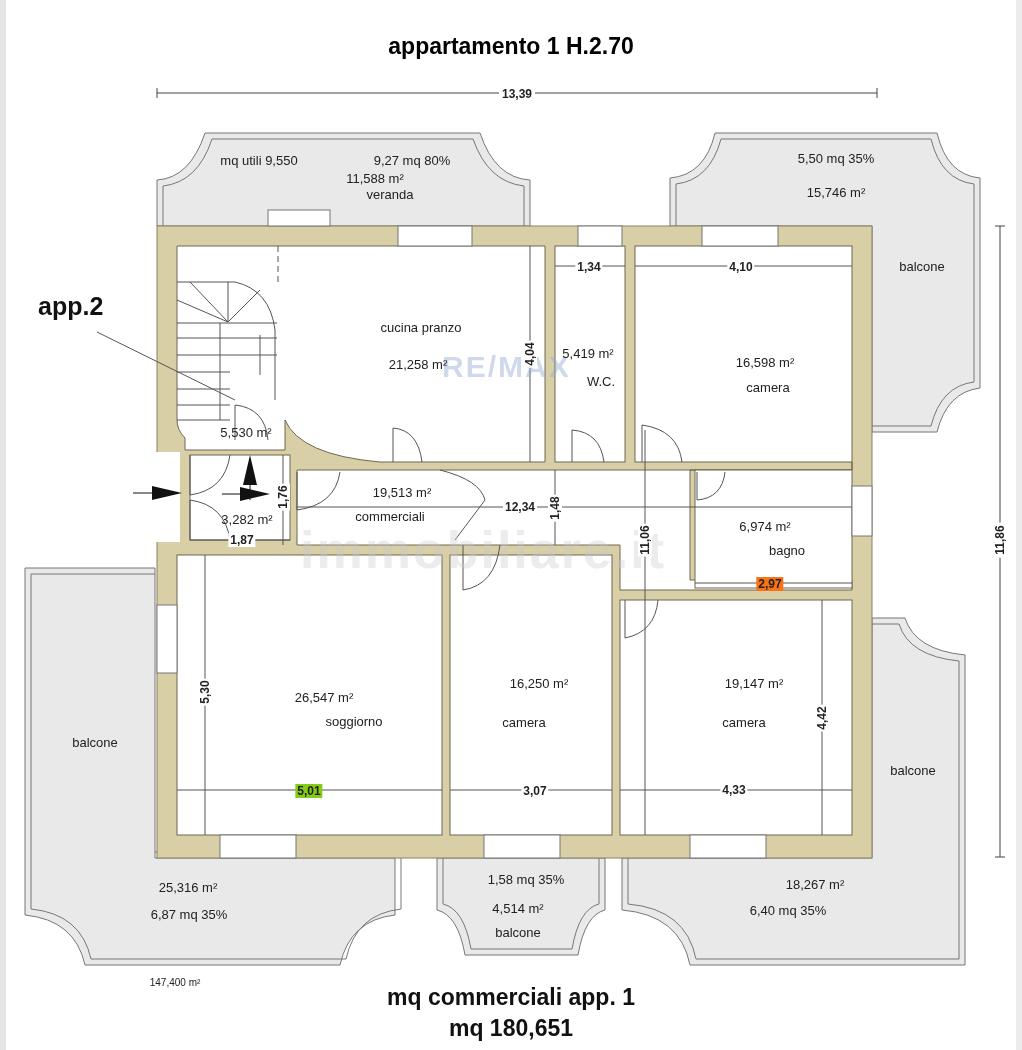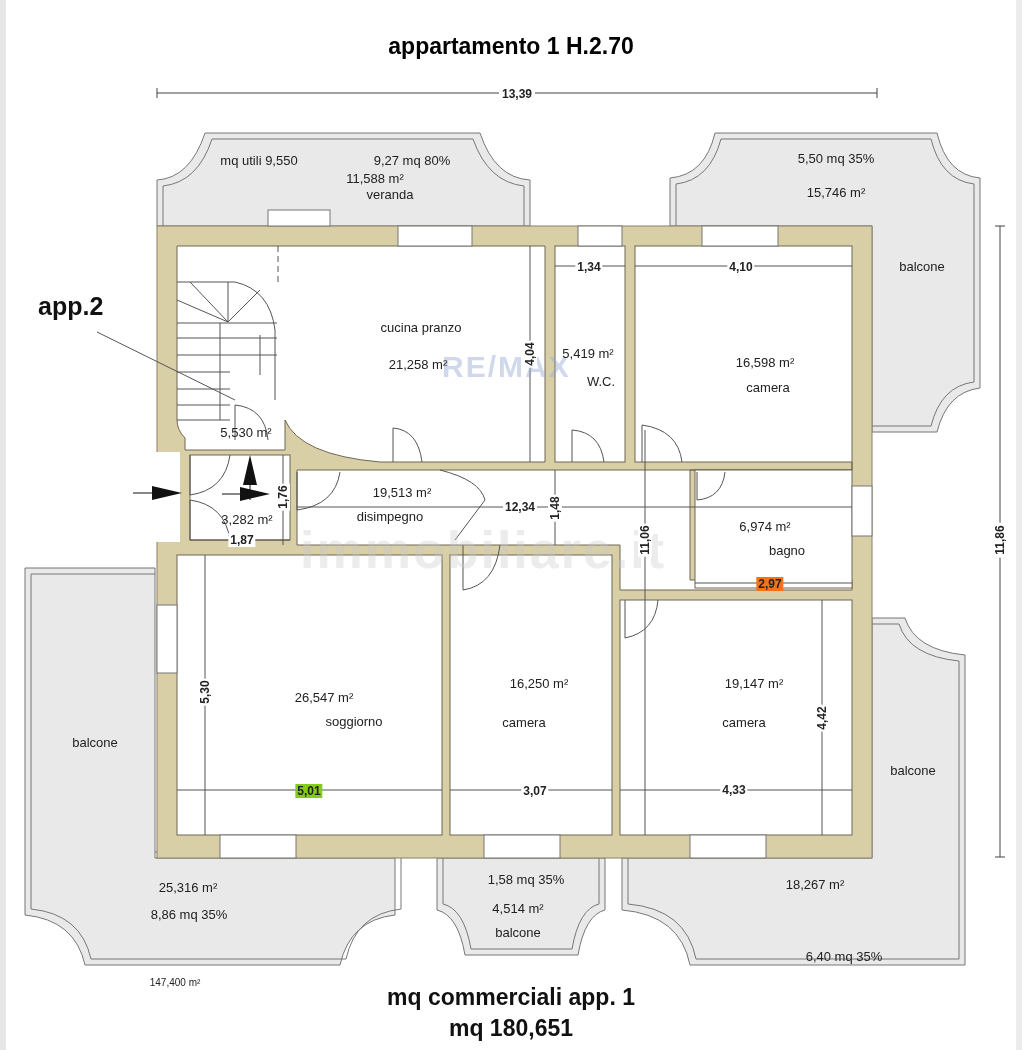--- a/index.html
+++ b/index.html
@@ -181,21 +181,21 @@
 <div class="lbl" style="left:765px;top:362px;">16,598 m²</div>
 <div class="lbl" style="left:768px;top:387px;">camera</div>
 
 <div class="lbl" style="left:246px;top:432px;">5,530 m²</div>
 
 <div class="lbl" style="left:247px;top:519px;">3,282 m²</div>
 <div class="dim vert" style="left:283px;top:497px;background:#fff;padding:0 2px;">1,76</div>
 <div class="dim" style="left:242px;top:540px;background:#fff;padding:0 2px;">1,87</div>
 
 <div class="lbl" style="left:402px;top:492px;">19,513 m²</div>
-<div class="lbl" style="left:390px;top:516px;">disimpegno</div>
+<div class="lbl" style="left:390px;top:516px;">commerciali</div>
 <div class="dim" style="left:520px;top:507px;background:#fff;padding:0 2px;">12,34</div>
 <div class="dim vert" style="left:555px;top:508px;background:#fff;padding:0 2px;">1,48</div>
 <div class="dim vert" style="left:645px;top:540px;background:#fff;padding:0 2px;">11,06</div>
 
 <div class="lbl" style="left:765px;top:526px;">6,974 m²</div>
 <div class="lbl" style="left:763px;top:550px;padding-left:48px;">bagno</div>
 <div class="dim" style="left:770px;top:584px;background:#f97316;padding:0 2px;">2,97</div>
 
 <div class="dim vert" style="left:205px;top:692px;background:#fff;padding:0 2px;">5,30</div>
 <div class="lbl" style="left:324px;top:697px;">26,547 m²</div>
@@ -206,25 +206,25 @@
 <div class="lbl" style="left:524px;top:722px;">camera</div>
 <div class="dim" style="left:535px;top:791px;background:#fff;padding:0 2px;">3,07</div>
 
 <div class="lbl" style="left:754px;top:683px;">19,147 m²</div>
 <div class="lbl" style="left:744px;top:722px;">camera</div>
 <div class="dim" style="left:734px;top:790px;background:#fff;padding:0 2px;">4,33</div>
 <div class="dim vert" style="left:822px;top:718px;background:#fff;padding:0 2px;">4,42</div>
 
 <div class="lbl" style="left:95px;top:742px;">balcone</div>
 <div class="lbl" style="left:188px;top:887px;">25,316 m²</div>
-<div class="lbl" style="left:189px;top:914px;">8,86 mq 35%</div>
+<div class="lbl" style="left:189px;top:914px;">6,87 mq 35%</div>
 
 <div class="lbl" style="left:526px;top:879px;">1,58 mq 35%</div>
 <div class="lbl" style="left:518px;top:908px;">4,514 m²</div>
 <div class="lbl" style="left:518px;top:932px;">balcone</div>
 
 <div class="lbl" style="left:913px;top:770px;">balcone</div>
 <div class="lbl" style="left:815px;top:884px;">18,267 m²</div>
-<div class="lbl" style="left:844px;top:910px;margin-top:46px;">6,40 mq 35%</div>
+<div class="lbl" style="left:788px;top:910px;">6,40 mq 35%</div>
 
 <div class="lbl" style="left:175px;top:982px;font-size:10px;">147,400 m²</div>
 <div class="big" style="top:984px;">mq commerciali app. 1</div>
 <div class="big" style="top:1015px;">mq 180,651</div>
 
 </body></html>

